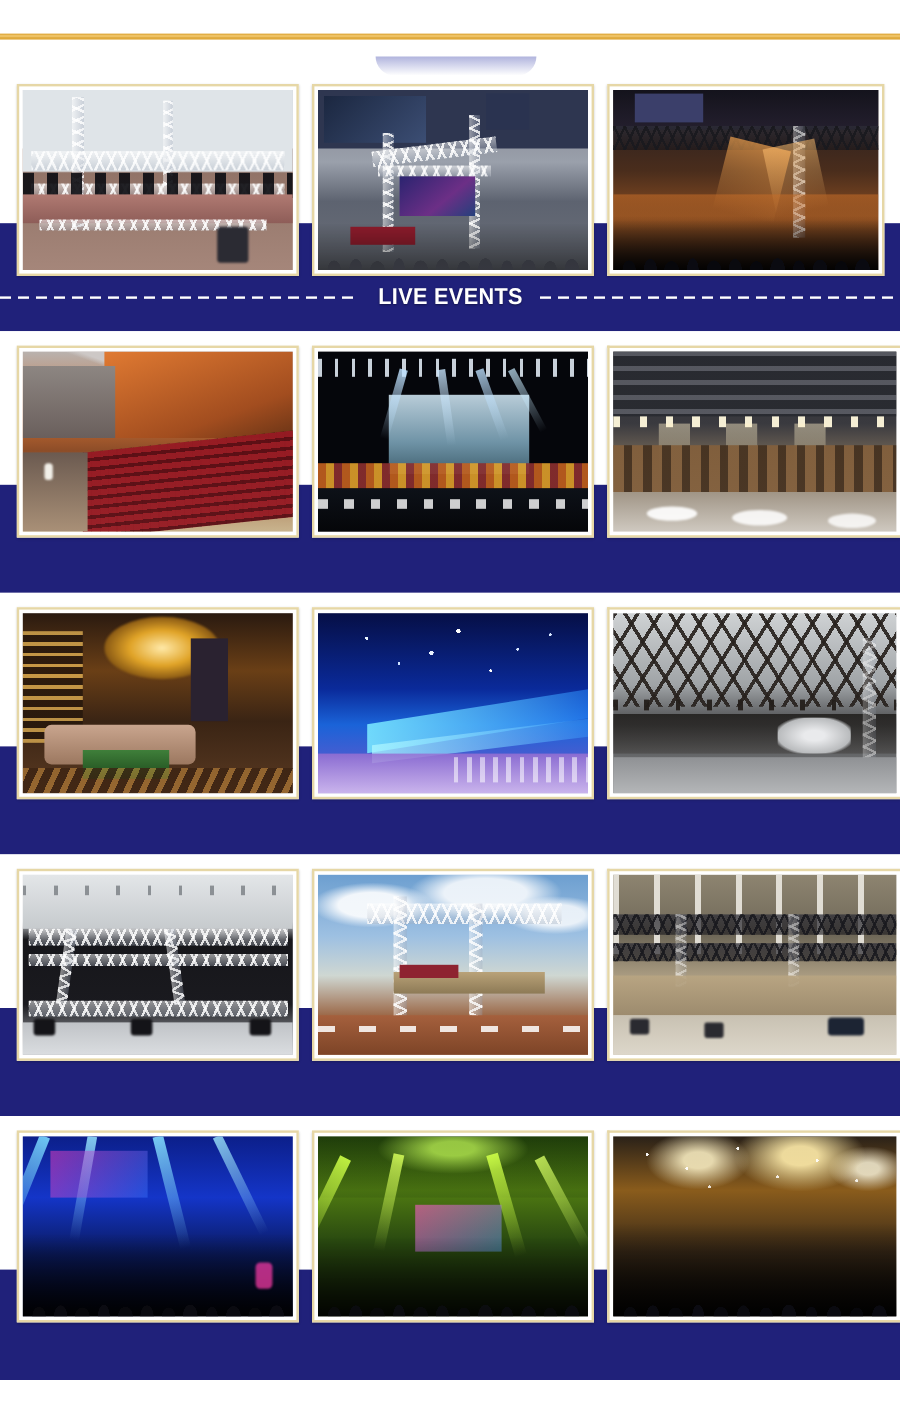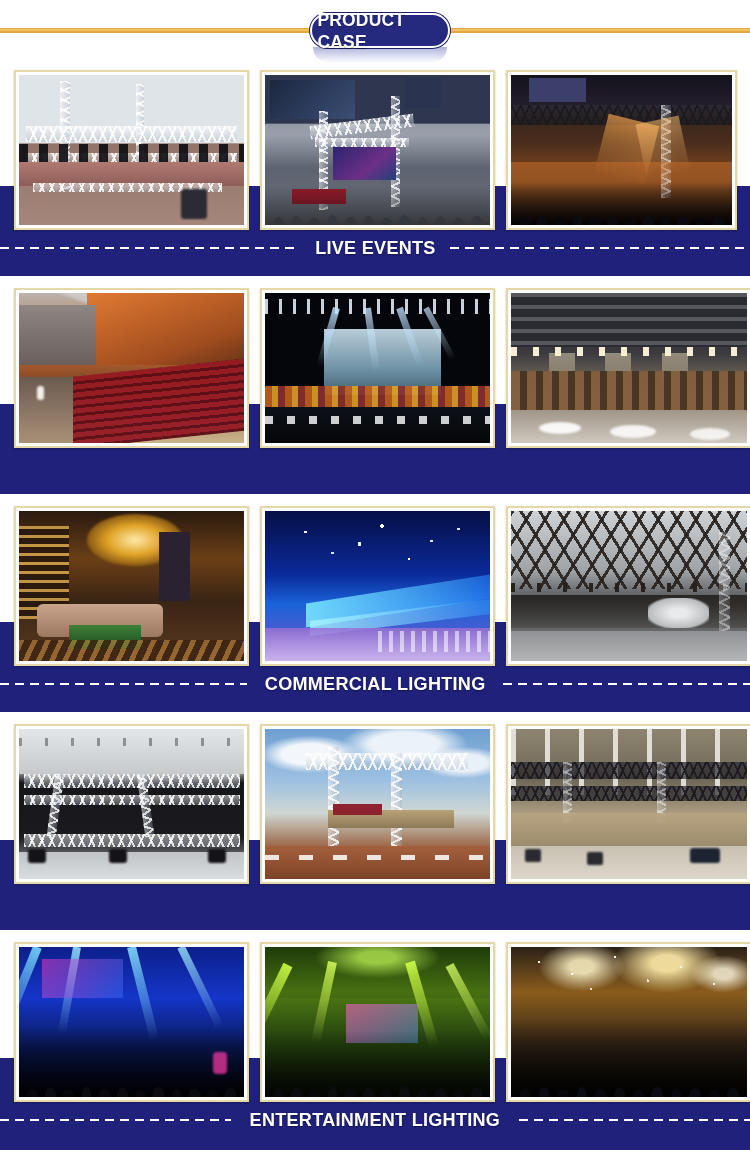--- a/index.html
+++ b/index.html
@@ -130,23 +130,20 @@
   }
 </style>
 </head>
 <body>
 
 <div id="page">
 
   <div class="header">
     <div class="gold-rule"></div>
     <div class="title-reflect"></div>
-    <div class="title-pill">
-      <span>PRODUCT CASE</span>
-    </div>
   </div>
 
   <div class="section">
     <div class="navy-band" style="top:128px;height:90px;"></div>
     <div class="cards">
 
       <div class="card" style="left:14px;top:12px;width:235px;height:160px;">
         <div class="photo" style="background:linear-gradient(to bottom,#c8cfd6 0%,#d6dbe0 32%,#8d6f63 33%,#a5867a 100%);">
           <div class="ph" style="background:linear-gradient(to bottom, #dfe4e8 0 45%, rgba(0,0,0,0) 46%);"></div>
           <div class="truss-v" style="left:18%;top:4%;width:10px;height:72%;"></div>
@@ -280,25 +277,20 @@
             repeating-linear-gradient(58deg, rgba(40,34,30,.92) 0 3px, rgba(0,0,0,0) 3px 16px),
             repeating-linear-gradient(122deg, rgba(40,34,30,.92) 0 3px, rgba(0,0,0,0) 3px 16px);"></div>
           <div class="ph" style="top:48%;height:6%;background:repeating-linear-gradient(to right, rgba(35,30,26,.95) 0 4px, rgba(0,0,0,0) 4px 26px);"></div>
           <div class="ph" style="top:56%;height:22%;background:linear-gradient(to bottom, rgba(30,28,26,.85), rgba(70,68,66,.6));"></div>
           <div class="ph" style="left:58%;top:58%;width:26%;height:20%;background:radial-gradient(ellipse at center, #e9eaec 20%, #b9bbbd 70%, rgba(0,0,0,0) 80%);"></div>
           <div class="truss-v" style="left:88%;top:14%;width:11px;height:74%;opacity:.55;"></div>
           <div class="ph" style="top:80%;height:20%;background:linear-gradient(to bottom,#8f9194,#b4b6b8);"></div>
         </div>
       </div>
 
-    </div>
-    <div class="label-row" style="top:176px;">
-      <div class="dash"></div>
-      <div class="label-text">COMMERCIAL LIGHTING</div>
-      <div class="dash"></div>
     </div>
   </div>
 
   <div class="section">
     <div class="navy-band" style="top:128px;height:90px;"></div>
     <div class="cards">
 
       <div class="card" style="left:14px;top:12px;width:235px;height:160px;">
         <div class="photo" style="background:linear-gradient(to bottom,#d9dcdf 0%,#c3c7cb 26%,#16161a 36%,#1a1a1f 72%,#b9bcc0 100%);">
           <div class="ph" style="top:0;height:30%;background:linear-gradient(to bottom,#e3e6e8,#c6cacd);"></div>
@@ -390,20 +382,15 @@
             radial-gradient(circle 2px at 44% 12%, rgba(255,255,255,.95) 60%, transparent 62%),
             radial-gradient(circle 2px at 58% 40%, rgba(255,255,255,.85) 60%, transparent 62%),
             radial-gradient(circle 2px at 72% 24%, rgba(255,255,255,.9) 60%, transparent 62%),
             radial-gradient(circle 2px at 86% 44%, rgba(255,255,255,.85) 60%, transparent 62%),
             radial-gradient(circle 2px at 34% 50%, rgba(255,255,255,.8) 60%, transparent 62%);"></div>
           <div class="crowd" style="height:52%;"></div>
         </div>
       </div>
 
     </div>
-    <div class="label-row" style="top:176px;">
-      <div class="dash"></div>
-      <div class="label-text">ENTERTAINMENT LIGHTING</div>
-      <div class="dash"></div>
-    </div>
   </div>
 
 </div>
 
 </body></html>

